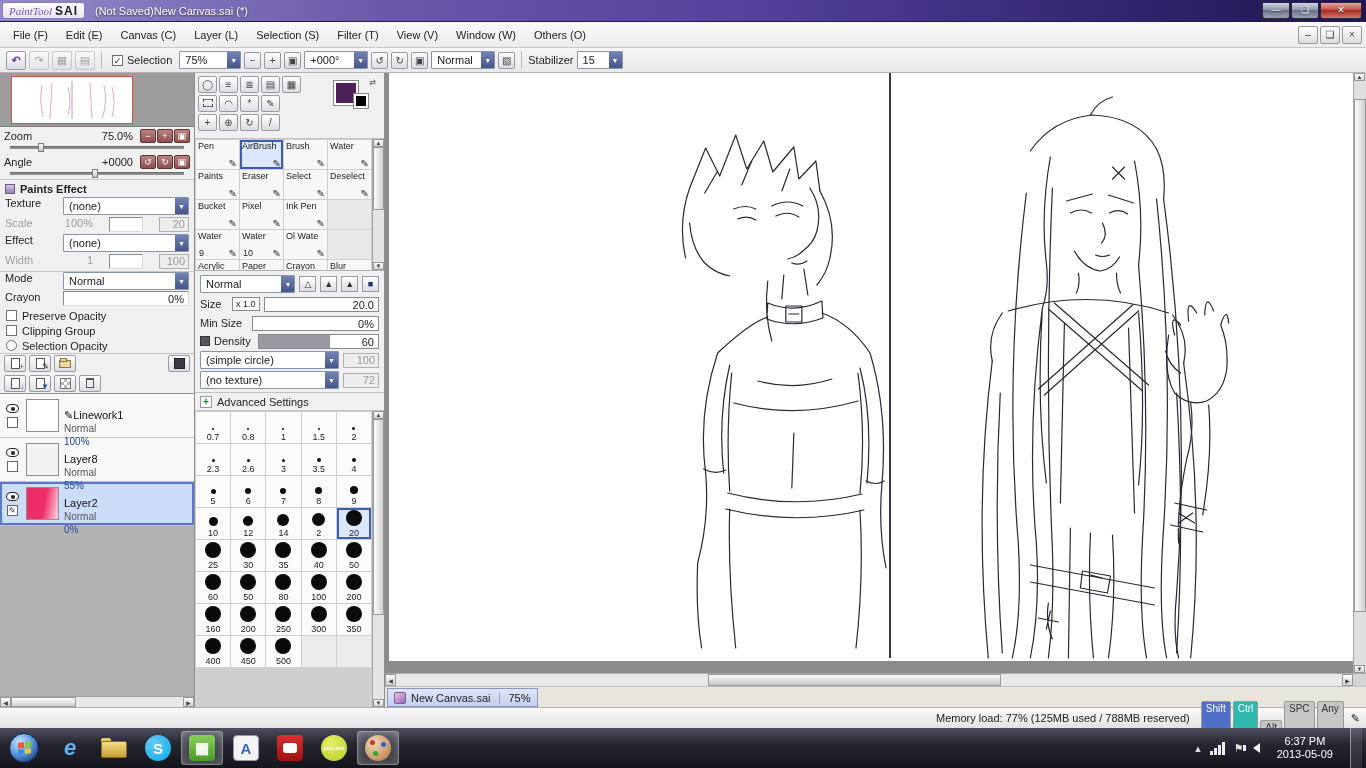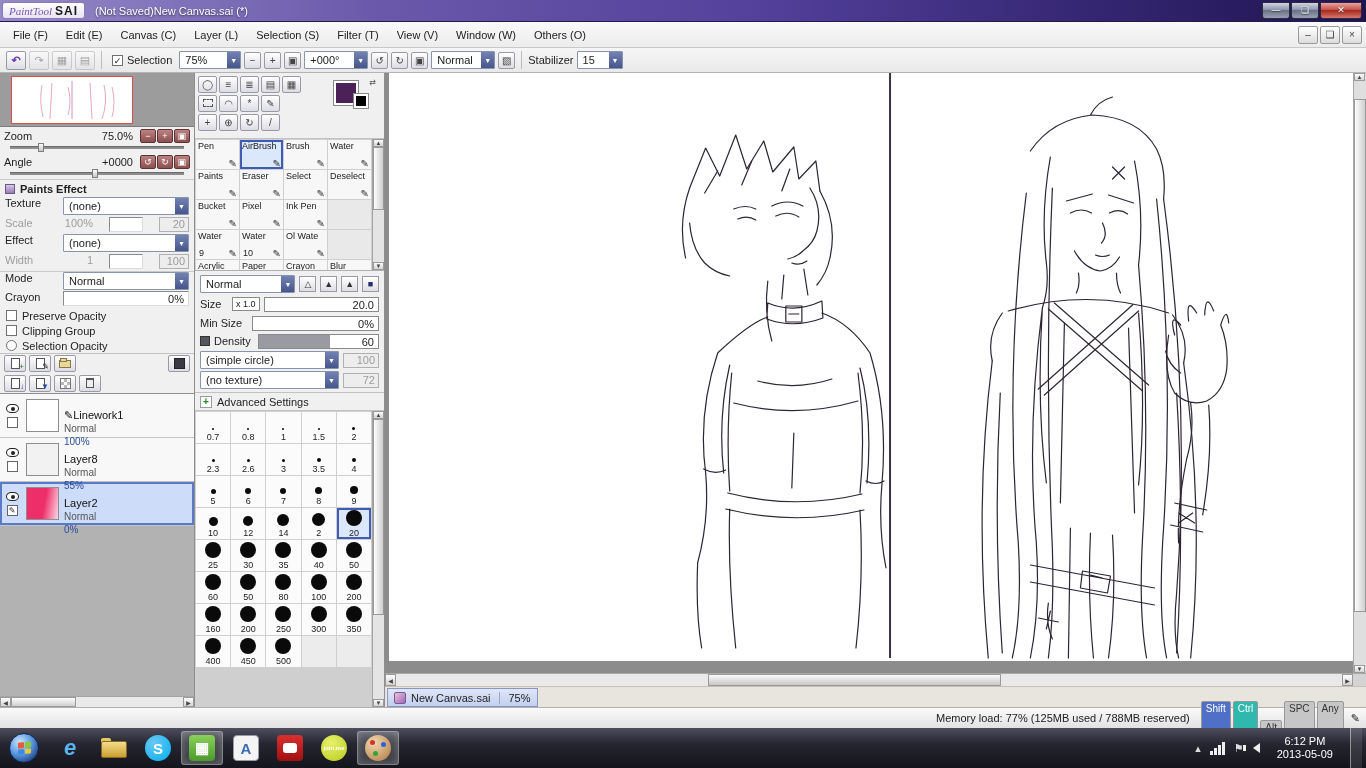--- a/index.html
+++ b/index.html
@@ -910,19 +910,19 @@
       <span class="tray-glyph">▴</span>
       <div class="net-bars">
         <div style="height:4px"></div>
           <div style="height:7px"></div>
           <div style="height:10px"></div>
           <div style="height:13px"></div>
       </div>
       <span class="tray-glyph">⚑</span>
       <div class="speaker"></div>
       <div class="clock">
-        <div>6:12 PM</div>
+        <div>6:37 PM</div>
         <div>2013-05-09</div>
       </div>
       <div class="show-desktop"></div>
     </div>
   </div>
 </div>
 
 </body></html>

